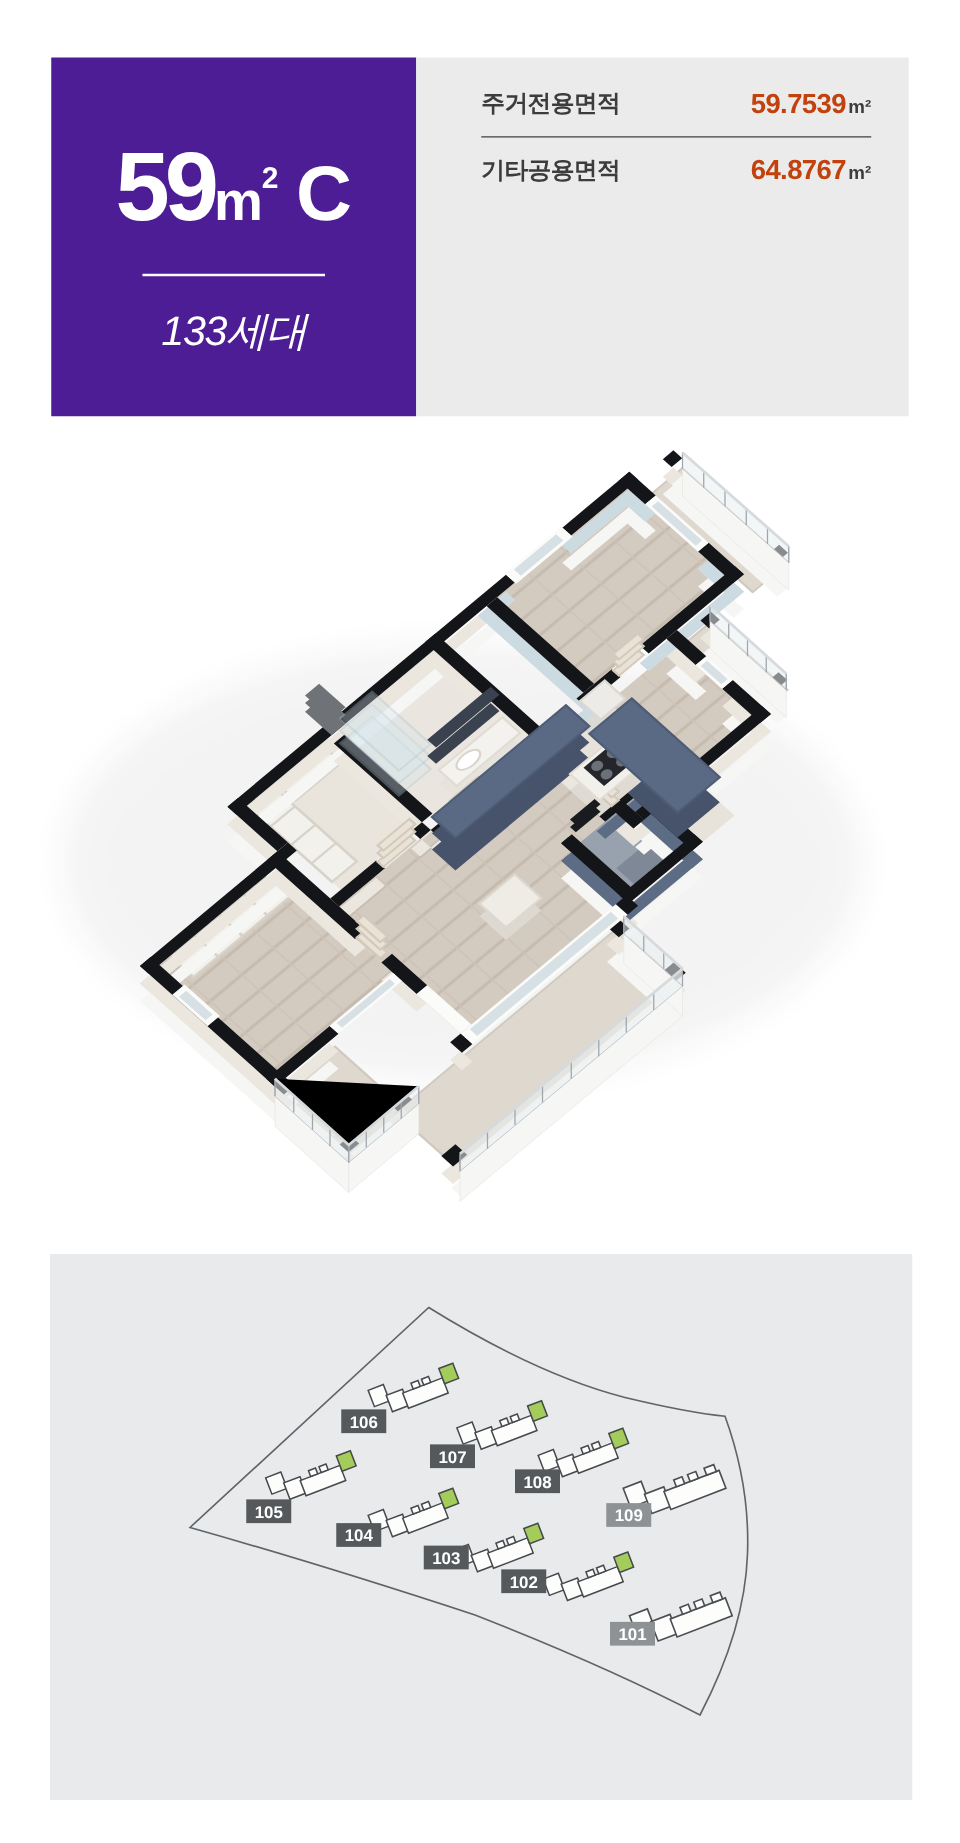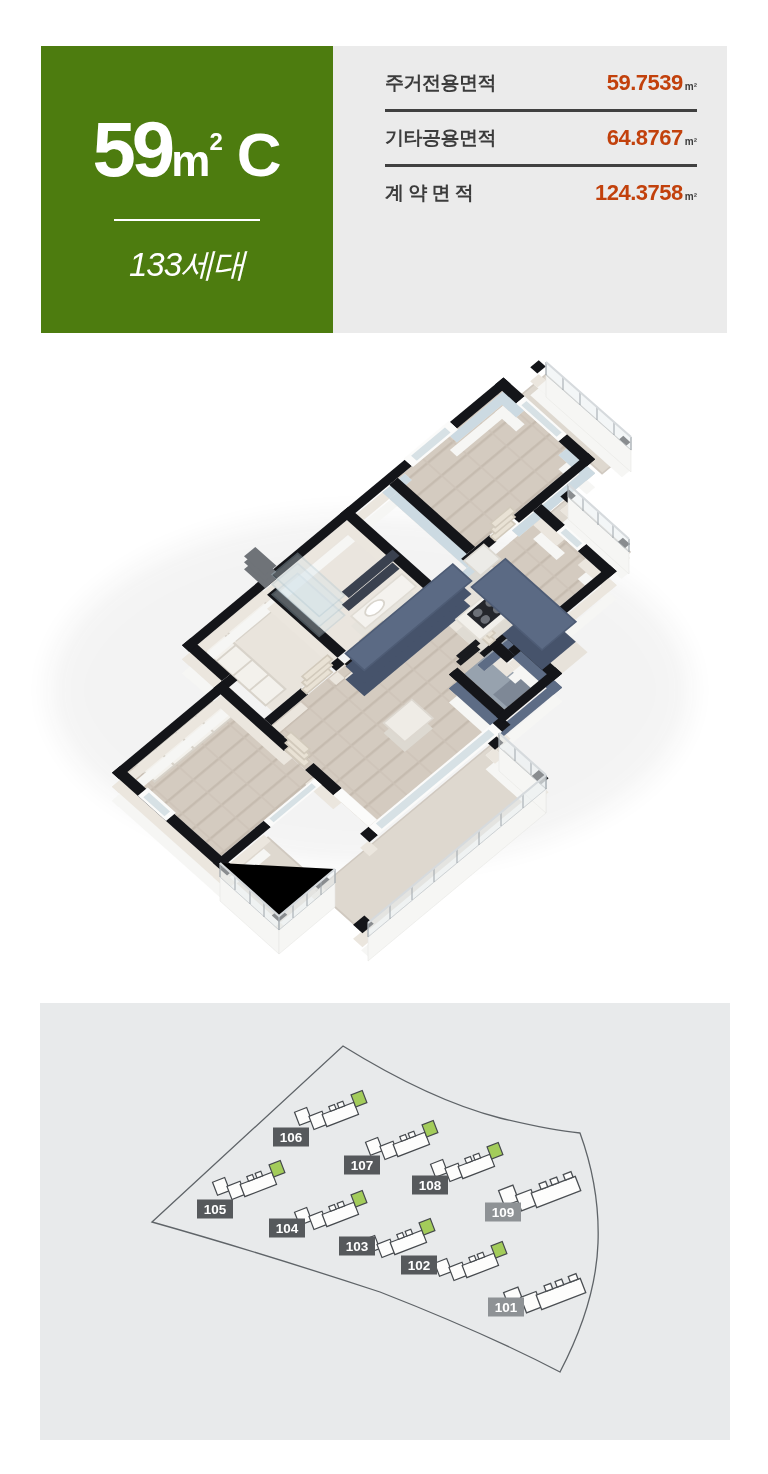--- a/index.html
+++ b/index.html
@@ -1,35 +1,35 @@
 <!DOCTYPE html>
 <html><head>
 <meta charset="utf-8">
 <style>
   html,body{margin:0;padding:0;background:#fff;}
   body{position:relative;width:768px;height:1474px;overflow:hidden;
        font-family:"Liberation Sans","DejaVu Sans",sans-serif;}
   
   .type-card{position:absolute;left:41px;top:46px;width:292px;height:287px;
-             background:#4d7c0f;color:#fff;text-align:center;}
+             background:#4c1d95;color:#fff;text-align:center;}
   .headline{margin-top:58px;white-space:nowrap;}
   .hl-num{font-size:78px;font-weight:700;letter-spacing:-4px;}
   .hl-unit{font-size:44px;font-weight:600;letter-spacing:-1px;}
   .hl-sup{font-size:24px;font-weight:600;position:relative;top:-26px;}
   .hl-type{font-size:62px;font-weight:600;margin-left:14px;}
   .divider{width:146px;height:2px;background:#fff;margin:24px auto 0;}
   .households{margin-top:22px;font-size:33px;font-weight:400;letter-spacing:-1px;font-style:italic;}
   .area-card{position:absolute;left:333px;top:46px;width:394px;height:287px;background:#ebebeb;}
   .tbl{position:absolute;left:52px;right:30px;top:11px;}
   .trow{display:flex;justify-content:space-between;align-items:center;
-        height:52px;border-bottom:3px solid #404040;}
+        height:52px;border-bottom:1px solid #404040;}
   .trow:last-child{border-bottom:none;}
   .tlbl{font-size:19px;font-weight:700;color:#3c3c3c;letter-spacing:-0.5px;}
   .tval{font-size:22px;font-weight:700;color:#c2410c;letter-spacing:-0.5px;}
-  .tunit{font-size:10px;font-weight:700;color:#3c3c3c;margin-left:2px;}
+  .tunit{font-size:15px;font-weight:700;color:#3c3c3c;margin-left:2px;}
   
   .plan-svg{position:absolute;left:0;top:360px;}
   .site-svg{position:absolute;left:40px;top:1003px;}
   text{font-family:"Liberation Sans","DejaVu Sans",sans-serif;}
 </style>
 </head>
 <body>
 
 <div class="type-card">
   <div class="headline">
@@ -41,24 +41,20 @@
 
 <div class="area-card">
   <div class="tbl">
     <div class="trow">
       <span class="tlbl">주거전용면적</span>
       <span><span class="tval">59.7539</span><span class="tunit">m²</span></span>
     </div>
     <div class="trow">
       <span class="tlbl">기타공용면적</span>
       <span><span class="tval">64.8767</span><span class="tunit">m²</span></span>
-    </div>
-    <div class="trow">
-      <span class="tlbl">계 약 면 적</span>
-      <span><span class="tval">124.3758</span><span class="tunit">m²</span></span>
     </div>
   </div>
 </div>
 
 <svg class="plan-svg" width="768" height="640" viewBox="0 0 768 640">
   <defs>
     <pattern id="wd" width="9" height="6" patternUnits="userSpaceOnUse">
       <rect width="9" height="6" fill="#d4cbc0"></rect>
       <path d="M0 5.5H9" stroke="#c4bAAe" stroke-width="0.7"></path>
       <path d="M4.5 0V6" stroke="#cdc3b8" stroke-width="0.35"></path>

